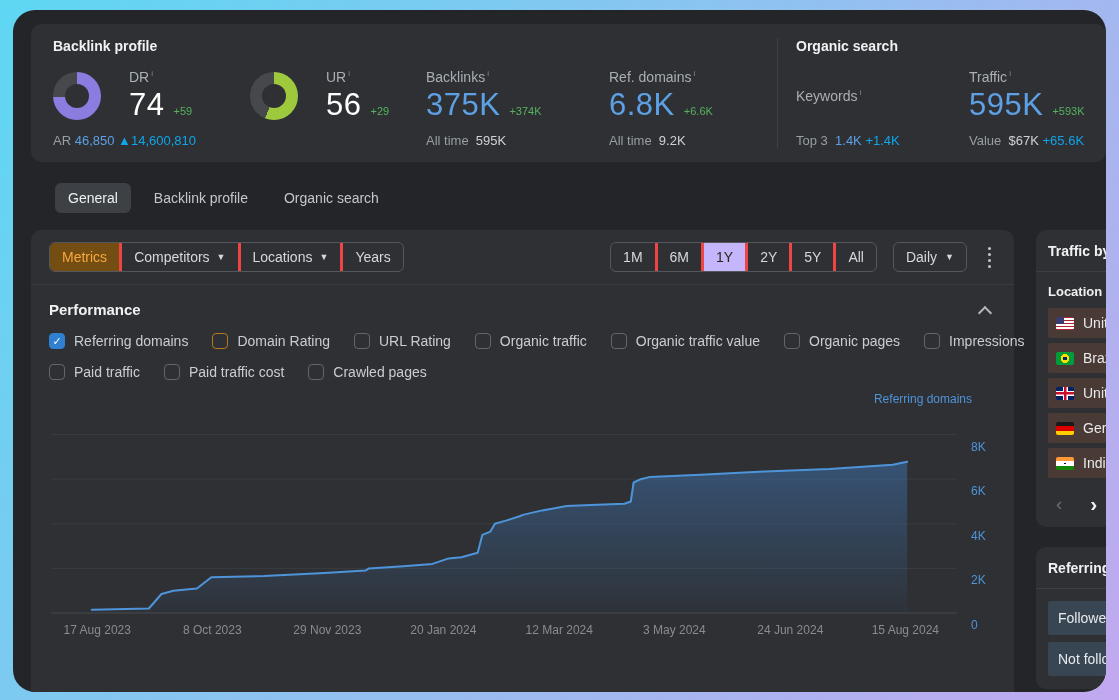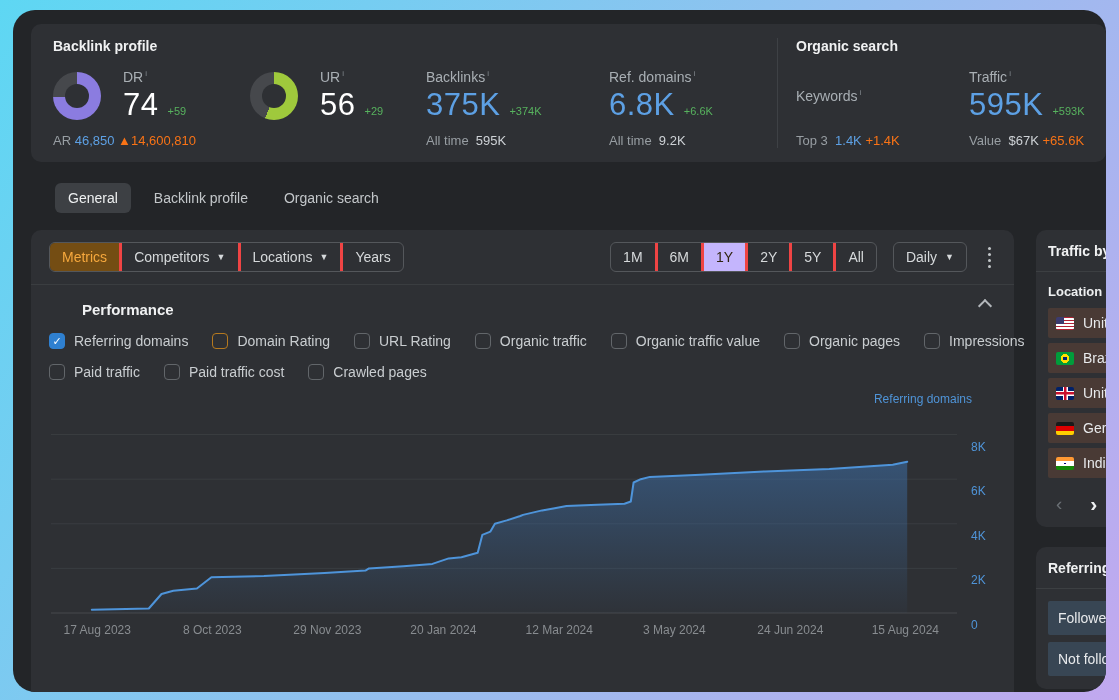--- a/index.html
+++ b/index.html
@@ -4,33 +4,33 @@
 <style>
   html,body{margin:0;padding:0;width:1119px;height:700px;overflow:hidden;}
   body{font-family:"Liberation Sans",sans-serif;background:linear-gradient(125deg,#5ed7f3 0%,#8ec2ef 48%,#c2a8ef 100%);}
   .window{position:absolute;left:13px;top:10px;right:13px;bottom:8px;background:#232528;border-radius:22px;overflow:hidden;color:#e6e8ea;}
 
   
   .top-card{margin:14px 0 0 18px;background:#2e3034;border-radius:10px;display:flex;align-items:stretch;padding:14px 0 14px 22px;}
   .section-title{font-size:14px;font-weight:bold;color:#f0f1f2;margin-bottom:16px;}
   .metrics-row{display:flex;}
   .metric{display:flex;flex-direction:column;}
-  .metric-top{display:flex;align-items:center;gap:22px;height:52px;}
+  .metric-top{display:flex;align-items:center;gap:28px;height:52px;}
   .donut{width:48px;height:48px;border-radius:50%;position:relative;flex:none;}
   .donut::after{content:"";position:absolute;inset:12px;background:#2e3034;border-radius:50%;}
   .mlabel{font-size:14px;color:#a9afb4;}
   sup.info{font-size:8px;color:#82888d;margin-left:2px;}
   .mvrow{display:flex;align-items:baseline;gap:9px;margin-top:2px;}
   .mvalue{font-size:31px;color:#ffffff;letter-spacing:.5px;}
   .mvalue.blue{color:#5da0e4;}
   .delta{font-size:11px;color:#57b25e;}
   .sub-row{margin-top:11px;font-size:13px;color:#989ea3;white-space:nowrap;}
   .sub-row .s-blue{color:#5da0e4;}
   .sub-row .s-white{color:#ced2d6;}
-  .sub-row .s-green{color:#f97316;}
+  .sub-row .s-green{color:#0ea5e9;}
   .m-dr{width:197px;}.m-ur{width:176px;}.m-backlinks{width:183px;}.m-ref{width:168px;}
   .m-keywords{width:173px;}.m-traffic{width:160px;}
   .organic-sec{border-left:1px solid #3e4145;padding-left:18px;}
 
   
   .tabbar{display:flex;gap:10px;margin:21px 0 0 18px;align-items:center;padding-left:24px;}
   .tab{padding:7px 13px;font-size:14px;color:#c3c7ca;border-radius:6px;cursor:default;}
   .tab.active{background:#3d4044;color:#eef0f1;}
 
   
@@ -41,21 +41,21 @@
   .seg-btn{padding:6px 12px;font-size:14px;color:#d6d9db;border-left:3px solid #ef4444;display:flex;align-items:center;gap:7px;white-space:nowrap;}
   .seg-btn:first-child{border-left:none;}
   .seg-btn.active-filter{background:#744d13;color:#f6a83d;}
   .seg-btn.active-range{background:#c4b5fd;color:#2f2410;}
   .caret{font-size:9px;line-height:1;}
   .toolbar-right{margin-left:auto;display:flex;align-items:center;gap:16px;}
   .daily-btn{border:1px solid #54575b;border-radius:6px;padding:6px 12px;font-size:14px;color:#d6d9db;display:flex;gap:8px;align-items:center;}
   .kebab{display:flex;flex-direction:column;gap:3px;padding:2px 5px;}
   .kebab i{width:3px;height:3px;border-radius:50%;background:#c2c6c9;}
   .divider-h{border-top:1px solid #3a3d40;margin:12px -18px 0 -18px;}
-  .perf-header{display:flex;align-items:flex-start;margin-top:16px;margin-left:33px;}
+  .perf-header{display:flex;align-items:flex-end;margin-top:16px;}
   .perf-title{font-size:15px;font-weight:bold;color:#f0f1f2;}
   .chev-up{margin-left:auto;width:8px;height:8px;border-left:2px solid #b4b8bc;border-top:2px solid #b4b8bc;transform:rotate(45deg);margin-right:6px;}
   .cb-row{display:flex;gap:24px;margin-top:15px;}
   .cb{display:flex;align-items:center;gap:9px;font-size:14px;color:#c9cdd0;white-space:nowrap;}
   .box{width:16px;height:16px;border:1px solid #62666a;border-radius:4px;box-sizing:border-box;flex:none;display:flex;align-items:center;justify-content:center;}
   .box.checked{background:#2f80d0;border-color:#2f80d0;color:#fff;font-size:11px;}
   .box.orange{border-color:#b5791f;}
   .legend{text-align:right;font-size:12px;color:#4f94d8;margin-top:12px;padding-right:24px;}
   .chart-wrap{margin-top:2px;}
 

